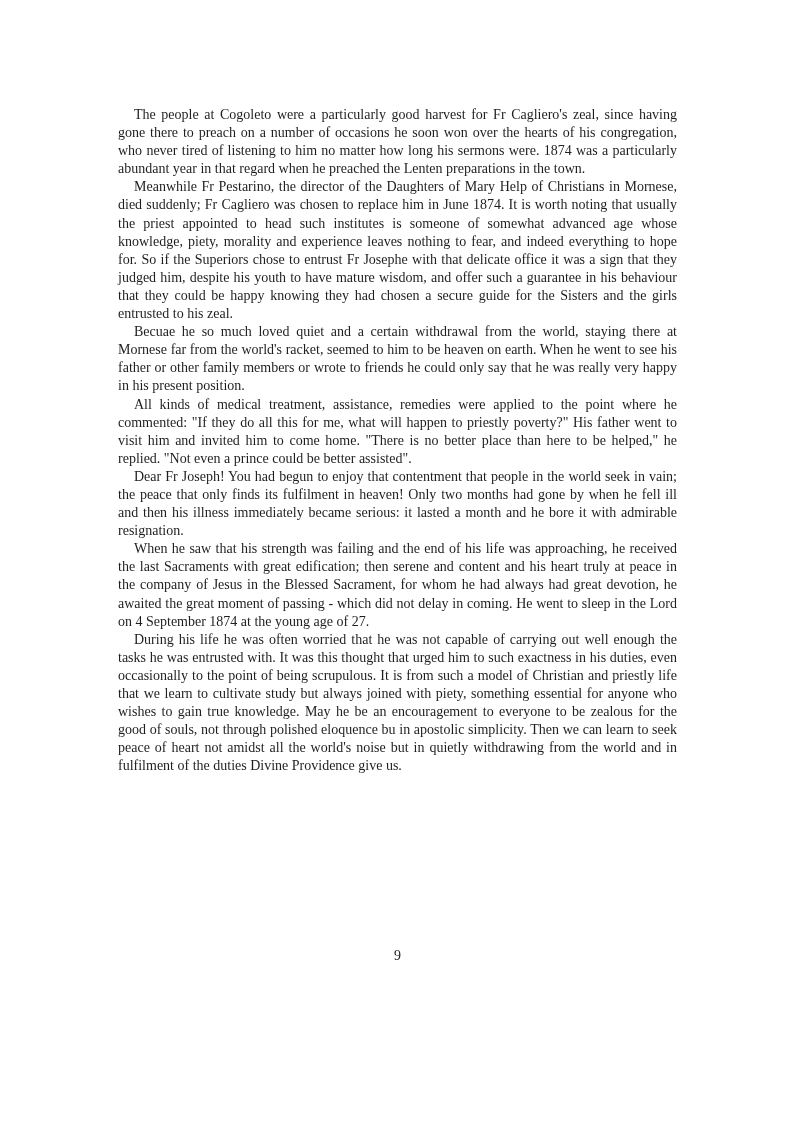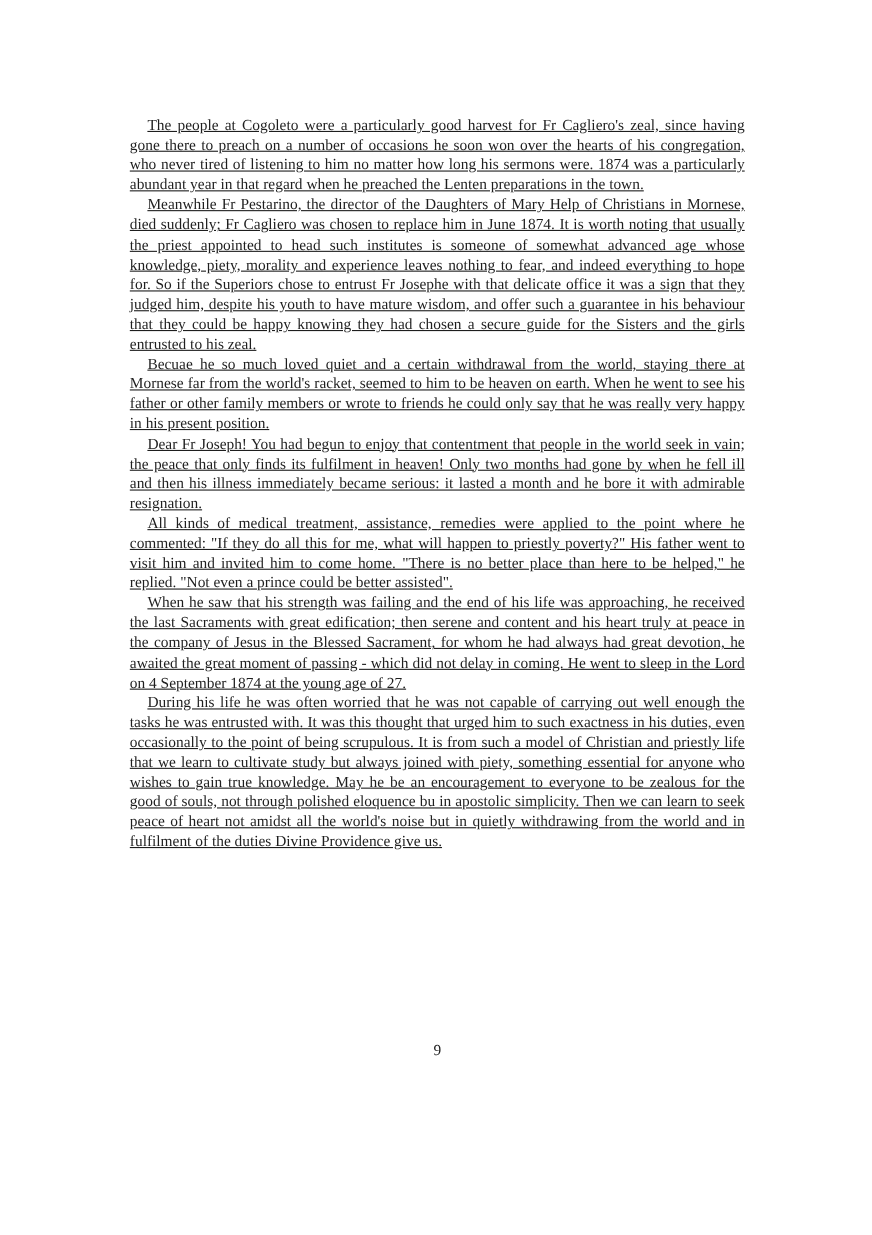--- a/index.html
+++ b/index.html
@@ -17,21 +17,20 @@
   .text-block {
     position: absolute;
     left: 118px;
     top: 106px;
     width: 559px;
     font-family: "Liberation Serif", "DejaVu Serif", serif;
     font-size: 14px;
     line-height: 18.1px;
     color: #1e1e1e;
     text-align: justify;
-    text-decoration: underline;
   }
   .text-block p {
     margin: 0;
     padding: 0;
     text-indent: 16px;
   }
   .page-number {
     position: absolute;
     left: 118px;
     top: 948px;
@@ -43,19 +42,19 @@
   }
 </style>
 </head>
 <body>
 
 <div class="page">
   <div class="text-block">
     <p>The people at Cogoleto were a particularly good harvest for Fr Cagliero's zeal, since having gone there to preach on a number of occasions he soon won over the hearts of his congregation, who never tired of listening to him no matter how long his sermons were. 1874 was a particularly abundant year in that regard when he preached the Lenten preparations in the town.</p>
     <p>Meanwhile Fr Pestarino, the director of the Daughters of Mary Help of Christians in Mornese, died suddenly; Fr Cagliero was chosen to replace him in June 1874. It is worth noting that usually the priest appointed to head such institutes is someone of somewhat advanced age whose knowledge, piety, morality and experience leaves nothing to fear, and indeed everything to hope for. So if the Superiors chose to entrust Fr Josephe with that delicate office it was a sign that they judged him, despite his youth to have mature wisdom, and offer such a guarantee in his behaviour that they could be happy knowing they had chosen a secure guide for the Sisters and the girls entrusted to his zeal.</p>
     <p>Becuae he so much loved quiet and a certain withdrawal from the world, staying there at Mornese far from the world's racket, seemed to him to be heaven on earth. When he went to see his father or other family members or wrote to friends he could only say that he was really very happy in his present position.</p>
+    <p>All kinds of medical treatment, assistance, remedies were applied to the point where he commented: "If they do all this for me, what will happen to priestly poverty?" His father went to visit him and invited him to come home. "There is no better place than here to be helped," he replied. "Not even a prince could be better assisted".</p>
     <p>Dear Fr Joseph! You had begun to enjoy that contentment that people in the world seek in vain; the peace that only finds its fulfilment in heaven! Only two months had gone by when he fell ill and then his illness immediately became serious: it lasted a month and he bore it with admirable resignation.</p>
-    <p>All kinds of medical treatment, assistance, remedies were applied to the point where he commented: "If they do all this for me, what will happen to priestly poverty?" His father went to visit him and invited him to come home. "There is no better place than here to be helped," he replied. "Not even a prince could be better assisted".</p>
     <p>When he saw that his strength was failing and the end of his life was approaching, he received the last Sacraments with great edification; then serene and content and his heart truly at peace in the company of Jesus in the Blessed Sacrament, for whom he had always had great devotion, he awaited the great moment of passing - which did not delay in coming. He went to sleep in the Lord on 4 September 1874 at the young age of 27.</p>
     <p>During his life he was often worried that he was not capable of carrying out well enough the tasks he was entrusted with. It was this thought that urged him to such exactness in his duties, even occasionally to the point of being scrupulous. It is from such a model of Christian and priestly life that we learn to cultivate study but always joined with piety, something essential for anyone who wishes to gain true knowledge. May he be an encouragement to everyone to be zealous for the good of souls, not through polished eloquence bu in apostolic simplicity. Then we can learn to seek peace of heart not amidst all the world's noise but in quietly withdrawing from the world and in fulfilment of the duties Divine Providence give us.</p>
   </div>
   <div class="page-number">9</div>
 </div>
 
 </body></html>

